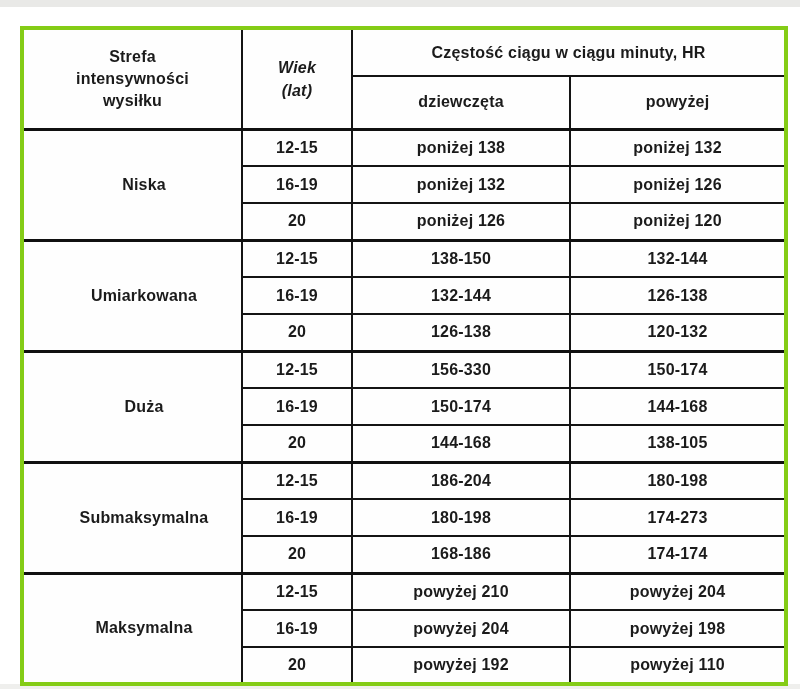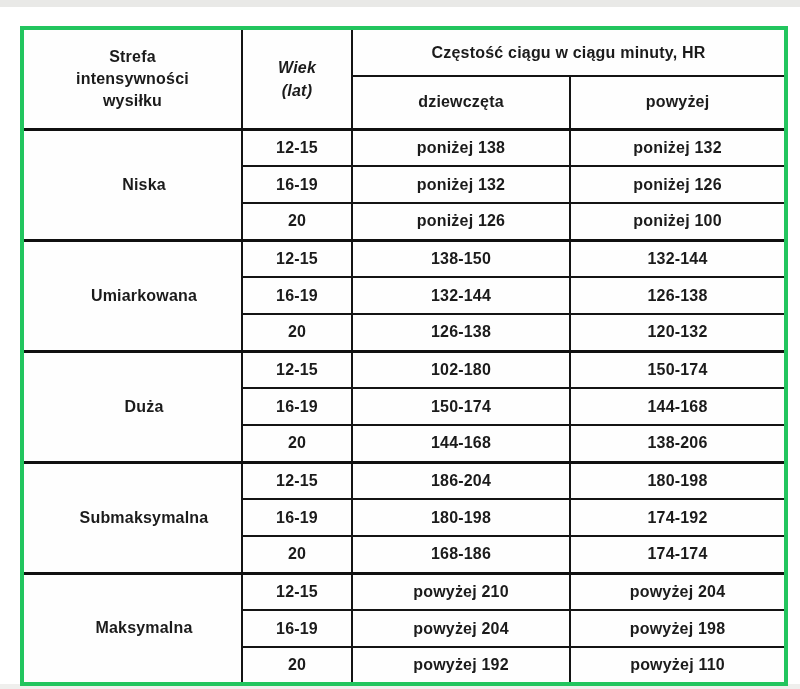--- a/index.html
+++ b/index.html
@@ -25,21 +25,21 @@
     background: #efefed;
   }
 
   table.hr-table {
     position: absolute;
     left: 20px;
     top: 26px;
     border-collapse: collapse;
     table-layout: fixed;
     width: 764px;
-    border: 4px solid #22c55e;
+    border: 4px solid #84cc16;
     background: #fefefe;
   }
   .hr-table th, .hr-table td {
     border: 2px solid #141414;
     font-weight: bold;
     font-size: 16px;
     letter-spacing: 0.2px;
     text-align: center;
     vertical-align: middle;
     padding: 0;
@@ -100,21 +100,21 @@
       <td>poniżej 132</td>
     </tr>
     <tr>
       <td>16-19</td>
       <td>poniżej 132</td>
       <td>poniżej 126</td>
     </tr>
     <tr>
       <td>20</td>
       <td>poniżej 126</td>
-      <td>poniżej 100</td>
+      <td>poniżej 120</td>
     </tr>
 
     <tr class="group-start">
       <td rowspan="3" class="zone-cell">Umiarkowana</td>
       <td>12-15</td>
       <td>138-150</td>
       <td>132-144</td>
     </tr>
     <tr>
       <td>16-19</td>
@@ -123,44 +123,44 @@
     </tr>
     <tr>
       <td>20</td>
       <td>126-138</td>
       <td>120-132</td>
     </tr>
 
     <tr class="group-start">
       <td rowspan="3" class="zone-cell">Duża</td>
       <td>12-15</td>
-      <td>102-180</td>
+      <td>156-330</td>
       <td>150-174</td>
     </tr>
     <tr>
       <td>16-19</td>
       <td>150-174</td>
       <td>144-168</td>
     </tr>
     <tr>
       <td>20</td>
       <td>144-168</td>
-      <td>138-206</td>
+      <td>138-105</td>
     </tr>
 
     <tr class="group-start">
       <td rowspan="3" class="zone-cell">Submaksymalna</td>
       <td>12-15</td>
       <td>186-204</td>
       <td>180-198</td>
     </tr>
     <tr>
       <td>16-19</td>
       <td>180-198</td>
-      <td>174-192</td>
+      <td>174-273</td>
     </tr>
     <tr>
       <td>20</td>
       <td>168-186</td>
       <td>174-174</td>
     </tr>
 
     <tr class="group-start">
       <td rowspan="3" class="zone-cell">Maksymalna</td>
       <td>12-15</td>

